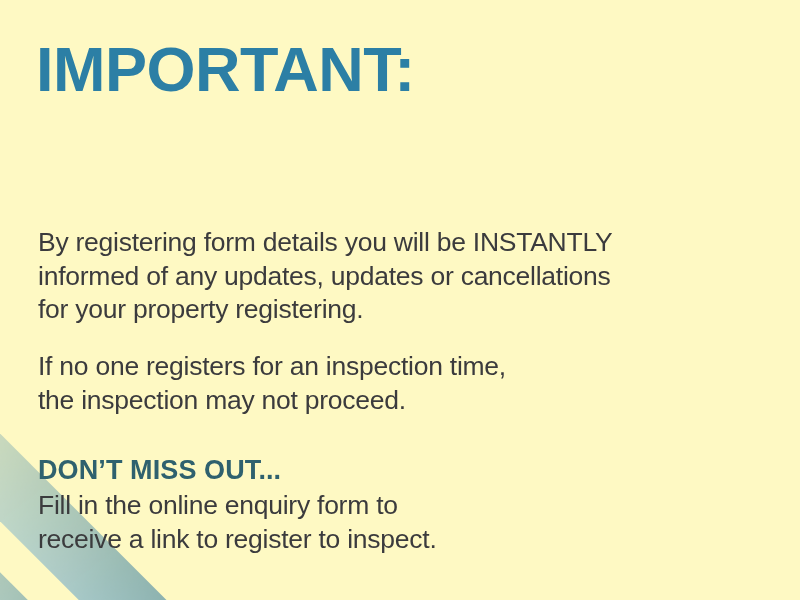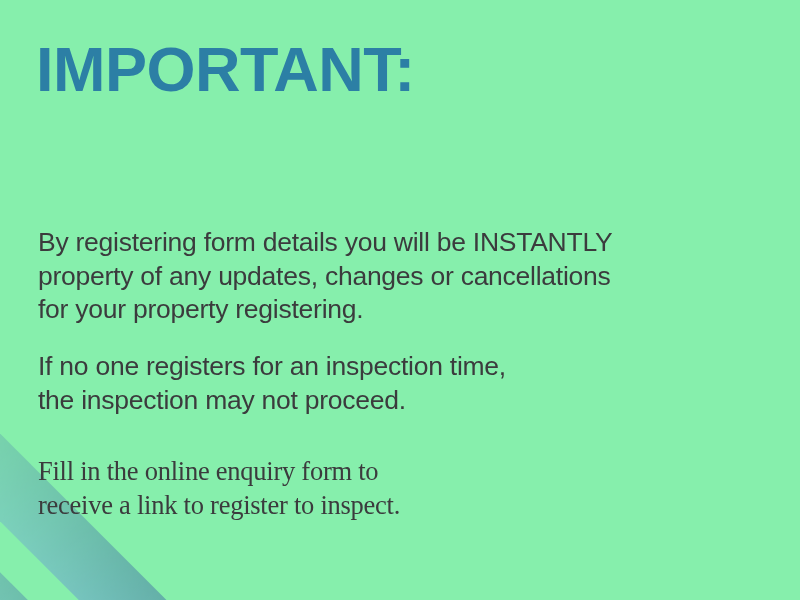--- a/index.html
+++ b/index.html
@@ -7,21 +7,21 @@
     margin: 0;
     padding: 0;
     background: #ffffff;
   }
 
   #banner {
     position: relative;
     width: 800px;
     height: 600px;
     overflow: hidden;
-    background: #86efac;
+    background: #fef9c3;
     font-family: "Liberation Sans", sans-serif;
     -webkit-font-smoothing: antialiased;
   }
 
   
   #stripe-art {
     position: absolute;
     inset: 0;
     pointer-events: none;
   }
@@ -86,21 +86,21 @@
   .cta-heading {
     font-family: "Liberation Sans", sans-serif;
     font-size: 27px;
     font-weight: bold;
     letter-spacing: 0.1px;
     color: #2f616e;
     margin: 0 0 3px 0;
   }
 
   .cta-body {
-    font-family: Liberation Serif, serif;
+    font-family: Liberation Sans, sans-serif;
     font-size: 26.5px;
     line-height: 1.27;
     color: #3b3b3d;
     margin: 0;
     letter-spacing: -0.25px;
   }
 </style>
 </head>
 <body>
 
@@ -166,28 +166,29 @@
   </svg>
 
   <div id="content">
 
     <div class="headline-block">
       <div class="headline-1">IMPORTANT:</div>
     </div>
 
     <div id="para-1" class="body-block">
       <div class="para">By registering form details you will be INSTANTLY</div>
-      <div class="para">property of any updates, changes or cancellations</div>
+      <div class="para">informed of any updates, updates or cancellations</div>
       <div class="para">for your property registering.</div>
     </div>
 
     <div id="para-2" class="body-block">
       <div class="para">If no one registers for an inspection time,</div>
       <div class="para">the inspection may not proceed.</div>
     </div>
 
     <div id="cta-block">
+      <div class="cta-heading">DON’T MISS OUT...</div>
       <div class="cta-body">Fill in the online enquiry form to</div>
       <div class="cta-body">receive a link to register to inspect.</div>
     </div>
 
   </div>
 </div>
 
 </body></html>

